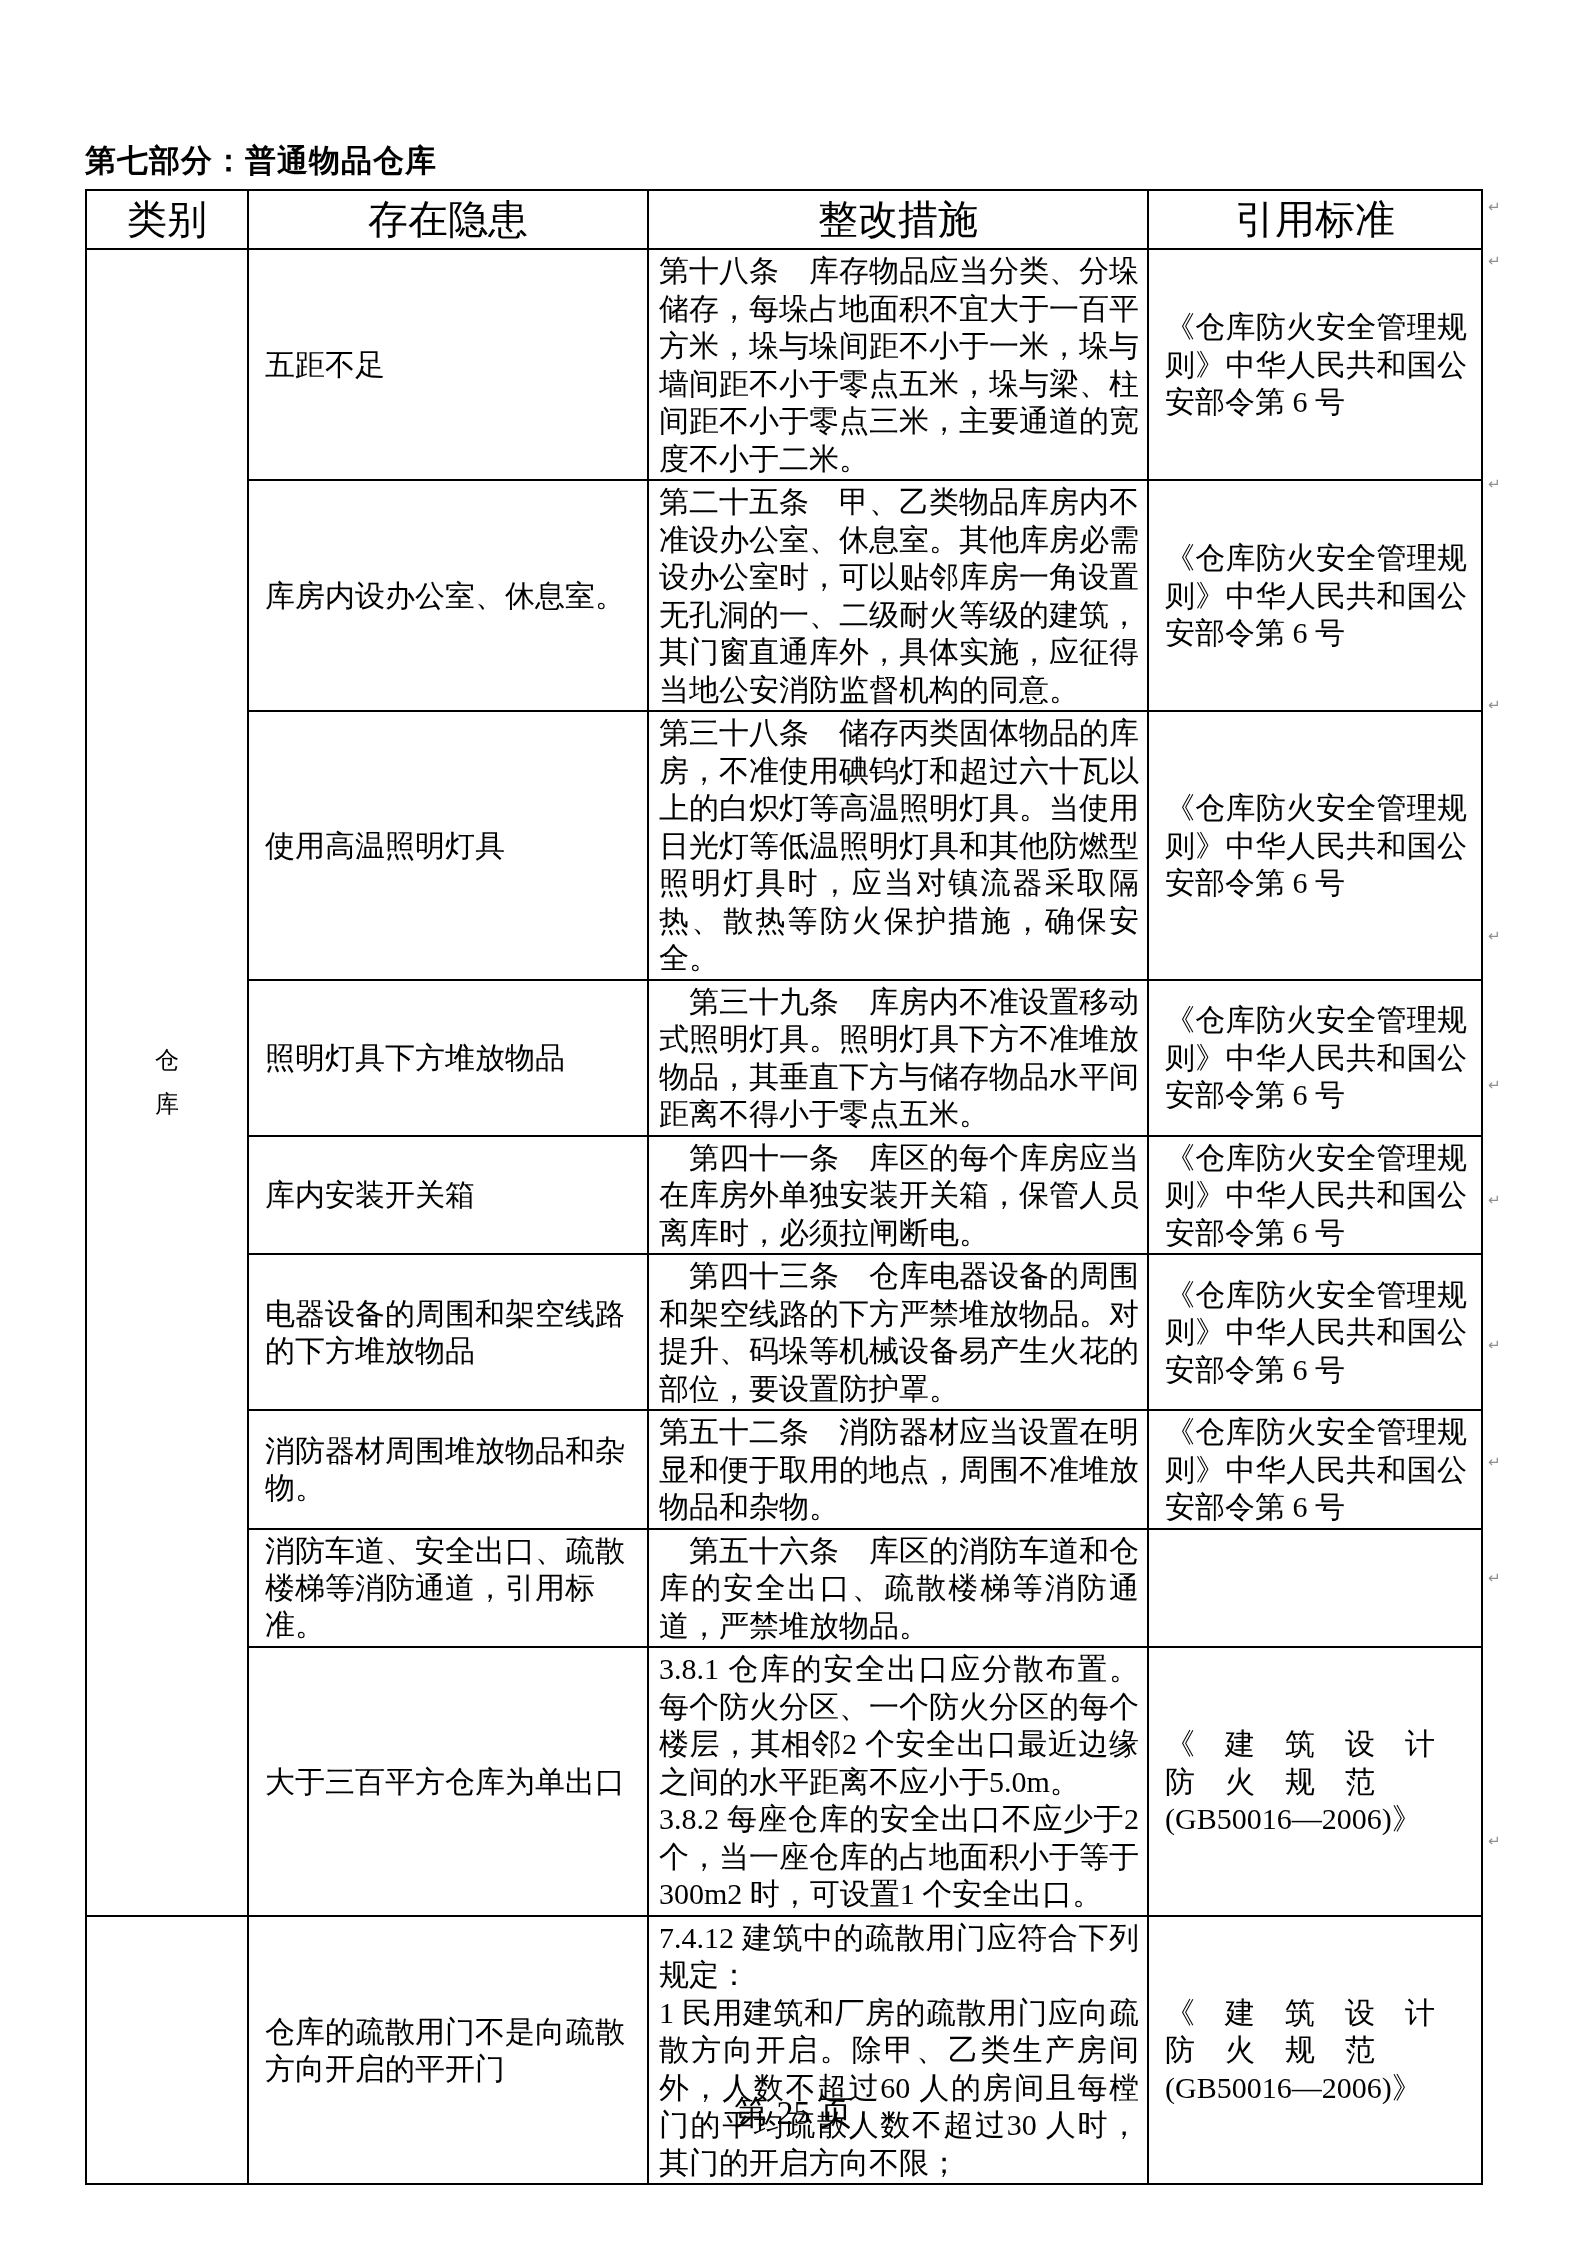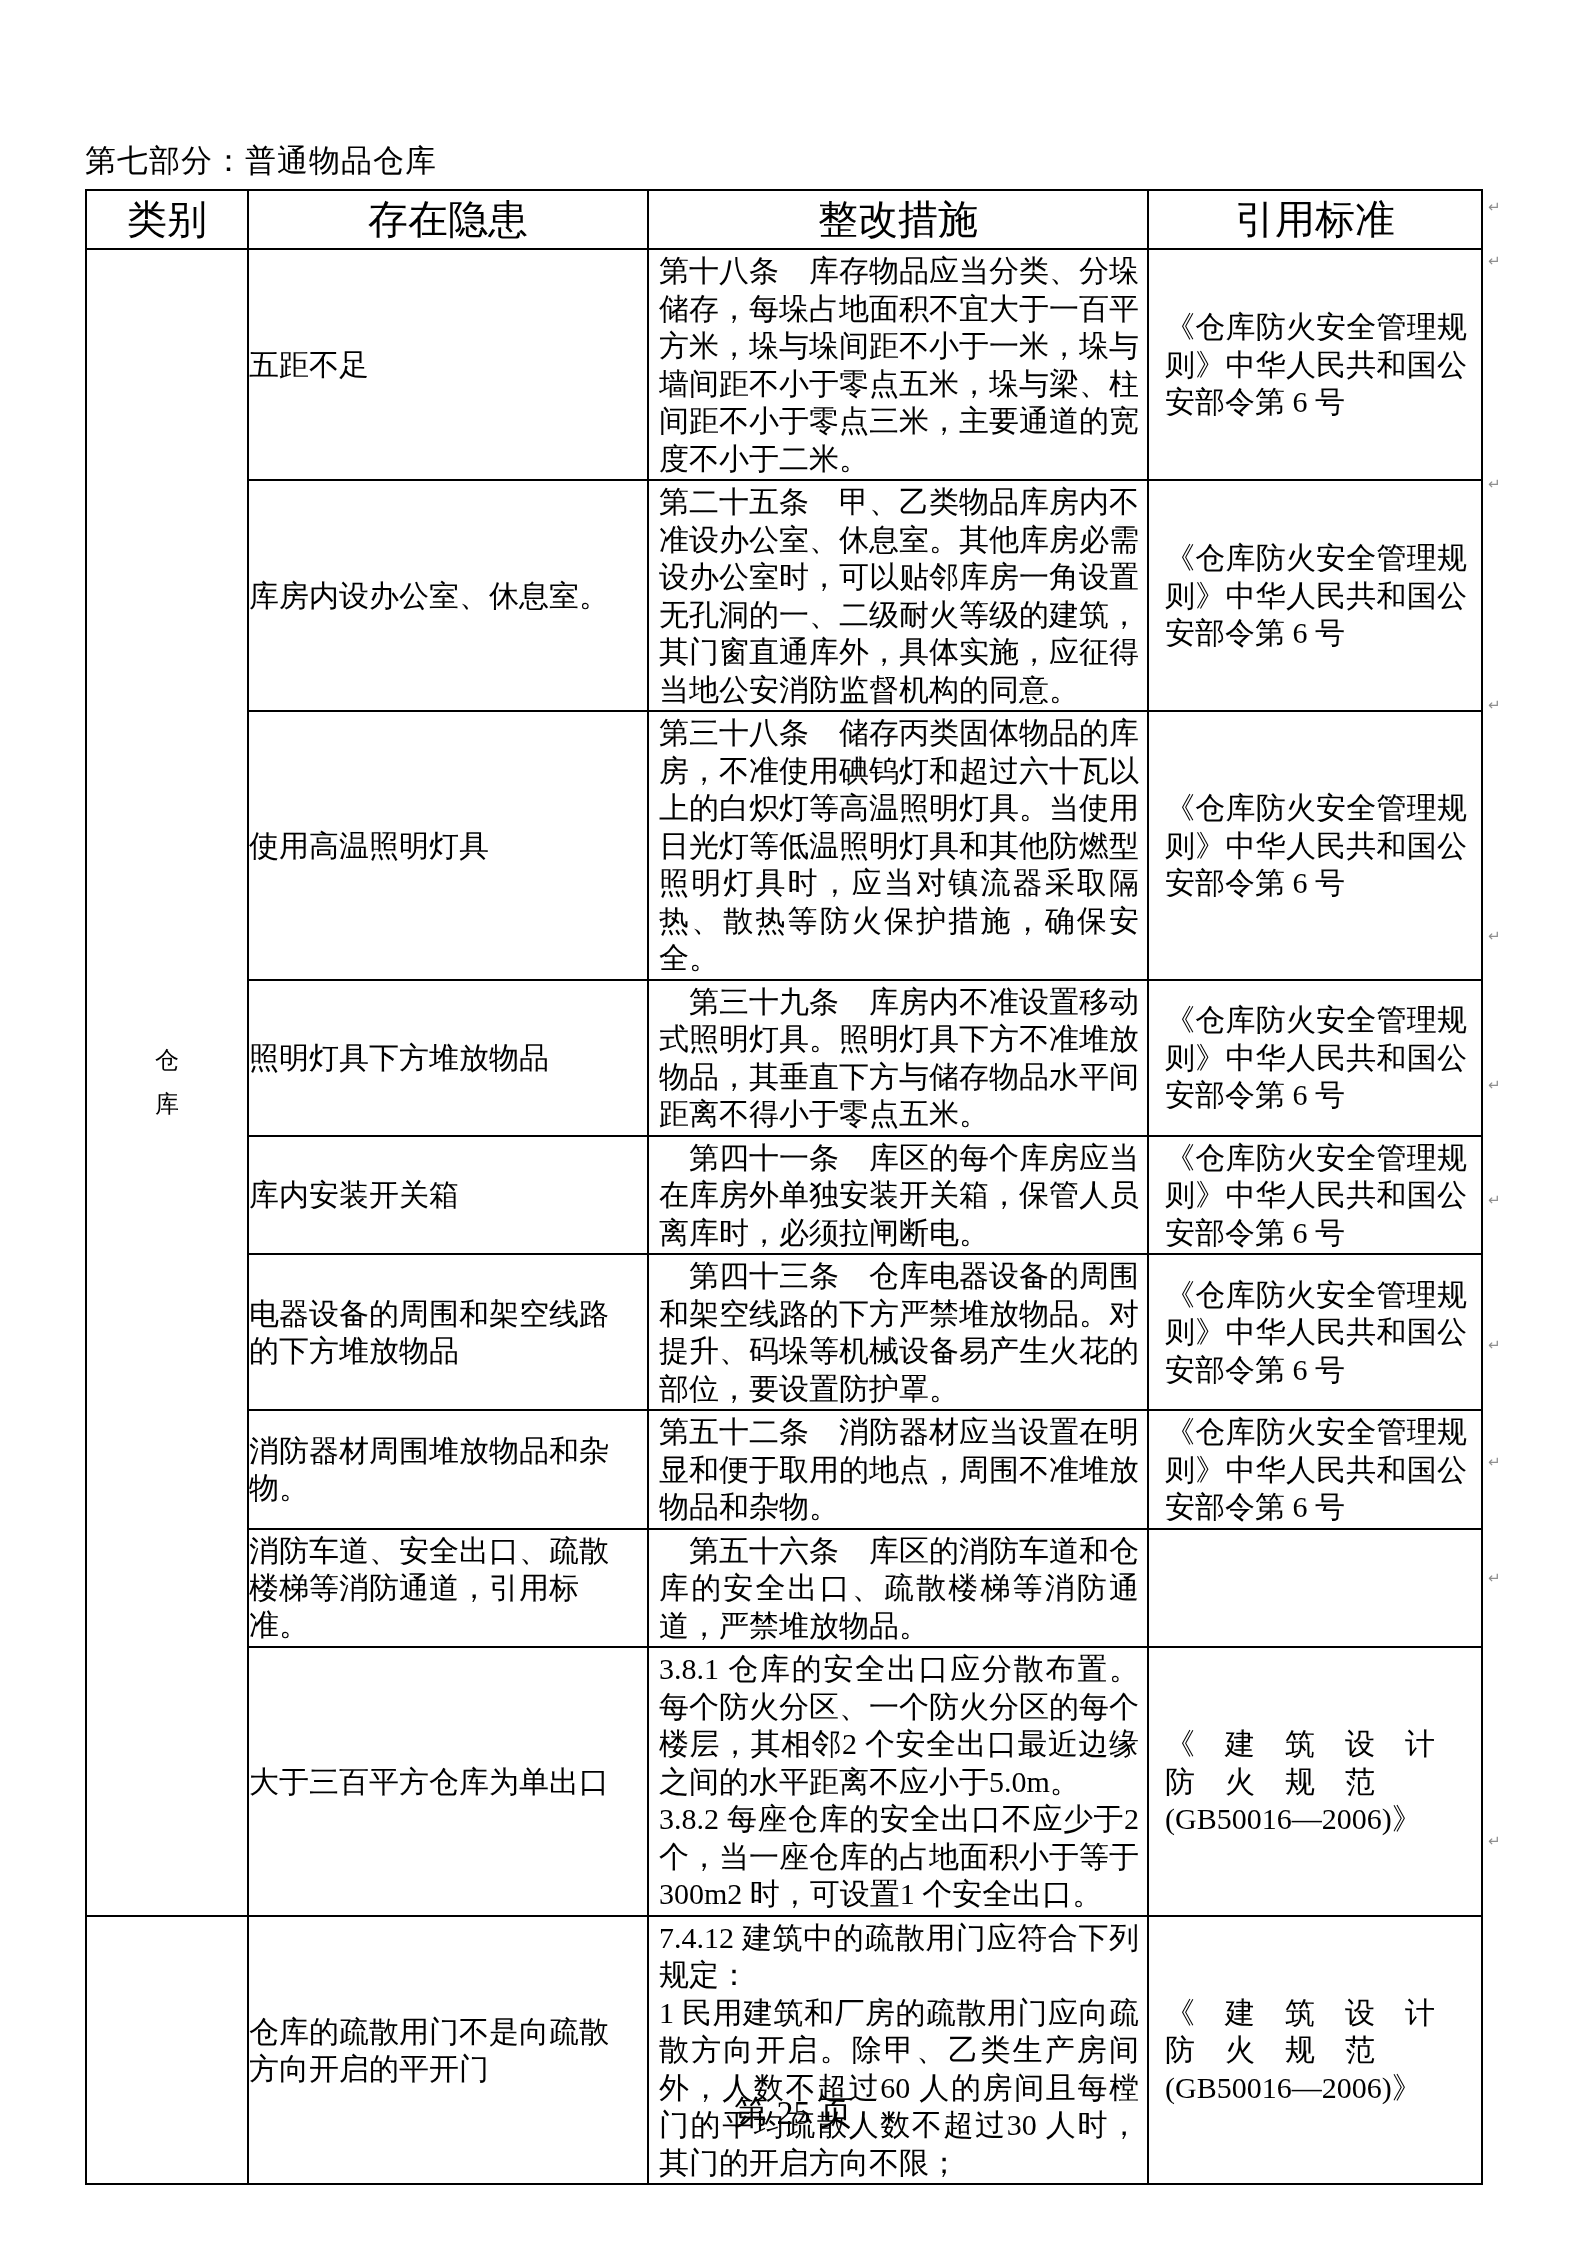--- a/index.html
+++ b/index.html
@@ -5,21 +5,21 @@
   html,body{margin:0;padding:0;}
   body{
     width:1587px;height:2245px;
     background:#ffffff;
     position:relative;
     font-family:"Liberation Serif","DejaVu Serif",serif;
     color:#000;
   }
   .page-title{
     position:absolute;left:85px;top:140px;
-    font-size:31px;font-weight:normal;letter-spacing:1px;
+    font-size:31px;font-weight:bold;letter-spacing:1px;
     white-space:nowrap;
   }
   table.doc-table{
     position:absolute;left:85px;top:189px;
     width:1396px;
     border-collapse:collapse;
     table-layout:fixed;
   }
   table.doc-table td,table.doc-table th{
     border:2px solid #000;
@@ -46,21 +46,21 @@
   .category-text{
     width:1.1em;margin:0 auto;
     font-size:24px;font-weight:normal;
     line-height:1.85;
     word-break:break-all;
     text-align:center;
   }
   td.hazard{
     font-size:30px;line-height:37px;
     vertical-align:middle;text-align:left;
-    padding:0 12px 0 0;
+    padding:0 12px 0 16px;
     white-space:pre-line;
   }
   td.measure{
     font-size:30px;line-height:37.5px;
     vertical-align:top;text-align:justify;
     padding:2px 8px 2px 10px;
     white-space:pre-line;
     margin-top:48px;
   }
   td.standard{

